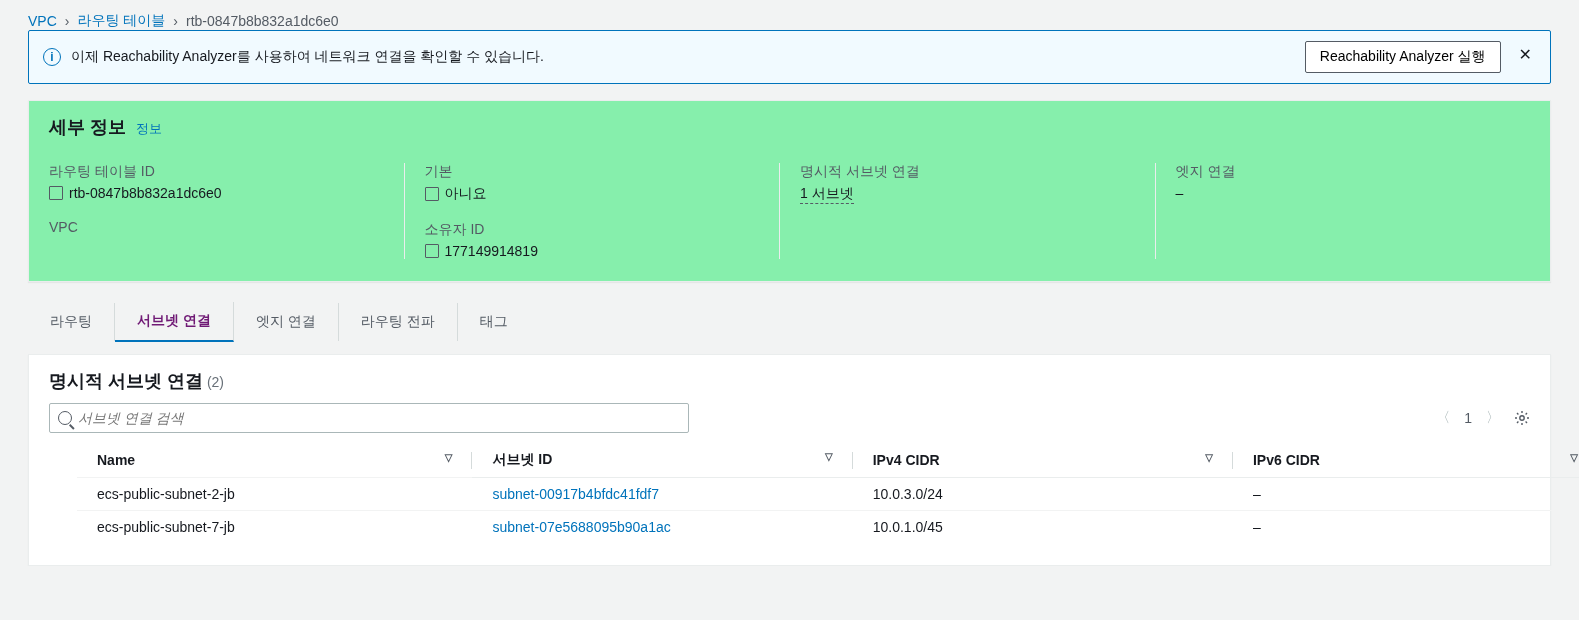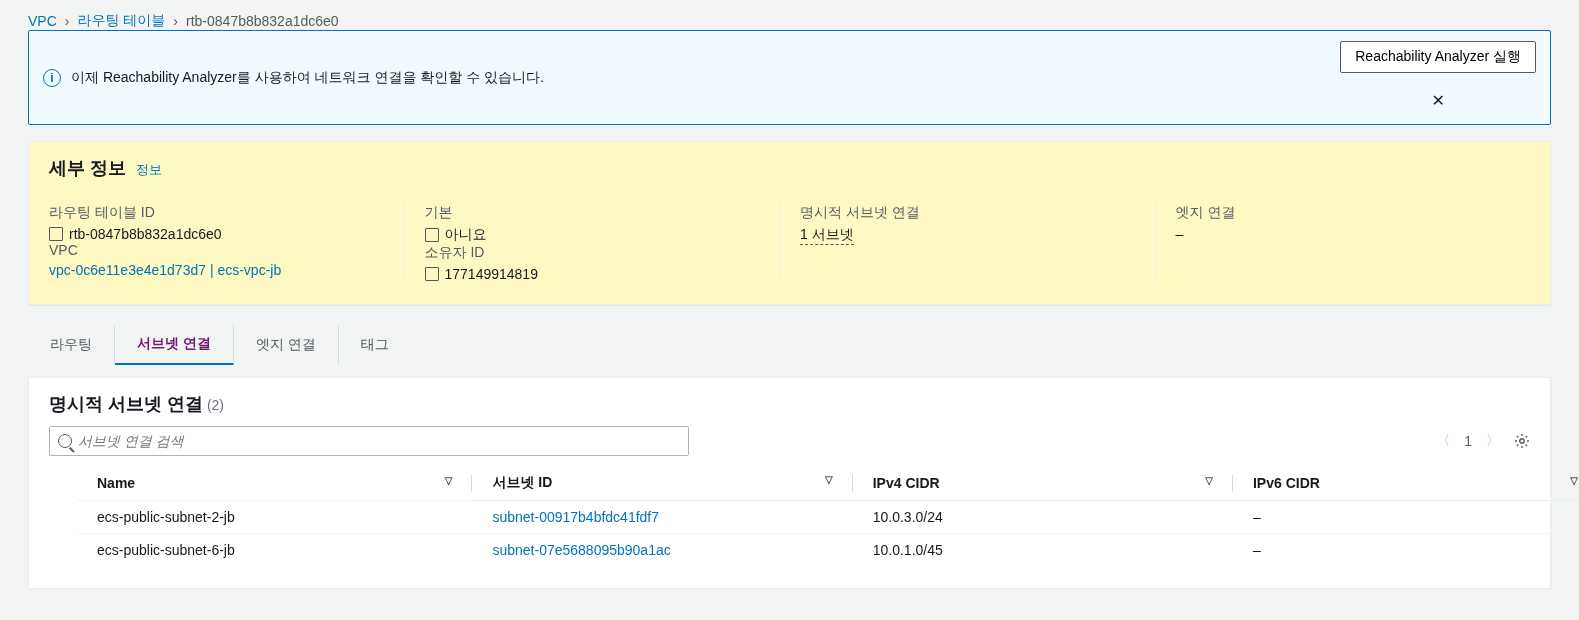--- a/index.html
+++ b/index.html
@@ -17,34 +17,34 @@
   
   .header-row { display:flex; align-items:center; justify-content:space-between; padding: 10px 28px 16px; }
   .header-row h1 { font-size: 28px; font-weight:700; color:#16191f; }
   .btn { background:#fff; border:1px solid #545b64; border-radius:2px; padding:6px 14px; font-size:14px; cursor:pointer; display:inline-flex; align-items:center; gap:6px; }
   .btn .caret { font-size:10px; }
 
   
   .banner { margin: 0 28px 16px; border:1px solid #0073bb; background:#f1faff; padding:10px 14px; display:flex; align-items:center; justify-content:space-between; gap:16px; border-radius:2px; }
   .banner-left { display:flex; align-items:center; gap:10px; }
   .info-icon { width:18px; height:18px; border:1.5px solid #0073bb; border-radius:50%; display:flex; align-items:center; justify-content:center; color:#0073bb; font-size:12px; font-weight:bold; flex-shrink:0; }
-  .banner-right { display:flex; align-items:center; gap:14px;flex-direction:column; }
+  .banner-right { display:flex; gap:14px; }
   .close-x { font-size:16px; color:#16191f; cursor:pointer; padding:4px; }
 
   
-  .panel { background:#fef9c3; margin:0 28px 20px; border:1px solid #eaeded; box-shadow:0 1px 1px rgba(0,0,0,0.05); }
+  .panel { background:#86efac; margin:0 28px 20px; border:1px solid #eaeded; box-shadow:0 1px 1px rgba(0,0,0,0.05); }
   .panel-header { padding:14px 20px 14px; }
   .panel-header h2 { font-size:18px; font-weight:700; display:inline; }
   .panel-header .sub { color:#0073bb; font-size:13px; margin-left:6px; cursor:pointer; }
 
   .detail-grid { display:flex; padding:10px 20px 22px; }
   .detail-col { flex:1; padding-right:20px; border-right:1px solid #eaeded; }
   .detail-col:last-child { border-right:none; }
   .detail-col + .detail-col { padding-left:20px; }
-  .field { }
+  .field { margin-bottom:18px; }
   .field:last-child { margin-bottom:0; }
   .field-label { font-size:14px; color:#545b64; margin-bottom:4px; }
   .field-value { font-size:14px; color:#16191f; display:flex; align-items:center; gap:6px; }
   .copy-icon { width:14px; height:14px; display:inline-block; border:1.5px solid #545b64; border-radius:1px; position:relative; flex-shrink:0; cursor:pointer; }
   .copy-icon::before { content:""; position:absolute; top:-4px; left:-4px; width:14px; height:14px; border:1.5px solid #545b64; border-radius:1px; background:#fff; z-index:-1; }
   .dashed { border-bottom:1px dashed #545b64; cursor:pointer; }
 
   
   .tabs { display:flex; align-items:center; margin:0 28px; border-bottom:none; }
   .tab { padding:10px 22px; font-size:14px; color:#545b64; cursor:pointer; border-right:1px solid #d5dbdb; }
@@ -110,23 +110,20 @@
       <div class="detail-col">
         <div class="field">
           <div class="field-label">라우팅 테이블 ID</div>
           <div class="field-value">
             <span class="copy-icon"></span>
             <span>rtb-0847b8b832a1dc6e0</span>
           </div>
         </div>
         <div class="field">
           <div class="field-label">VPC</div>
-          <div class="field-value">
-            <a>vpc-0c6e11e3e4e1d73d7 | ecs-vpc-jb</a>
-          </div>
         </div>
       </div>
       <div class="detail-col">
         <div class="field">
           <div class="field-label">기본</div>
           <div class="field-value">
             <span class="copy-icon"></span>
             <span>아니요</span>
           </div>
         </div>
@@ -154,20 +151,21 @@
           </div>
         </div>
       </div>
     </div>
   </div>
 
   <div class="tabs">
     <div class="tab">라우팅</div>
     <div class="tab active">서브넷 연결</div>
     <div class="tab">엣지 연결</div>
+    <div class="tab">라우팅 전파</div>
     <div class="tab">태그</div>
   </div>
 
   <div class="subnet-panel">
     <div class="subnet-head">
       <div>
         <h2>명시적 서브넷 연결</h2>
         <span class="count">(2)</span>
       </div>
     </div>
@@ -200,21 +198,21 @@
         </tr>
       </thead>
       <tbody id="subnet-tbody">
       <tr>
             <td>ecs-public-subnet-2-jb</td>
             <td><a>subnet-00917b4bfdc41fdf7</a></td>
             <td>10.0.3.0/24</td>
             <td>–</td>
           </tr>
           <tr>
-            <td>ecs-public-subnet-6-jb</td>
+            <td>ecs-public-subnet-7-jb</td>
             <td><a>subnet-07e5688095b90a1ac</a></td>
             <td>10.0.1.0/45</td>
             <td>–</td>
           </tr>
         </tbody>
     </table>
   </div>
 
 </div>
 

